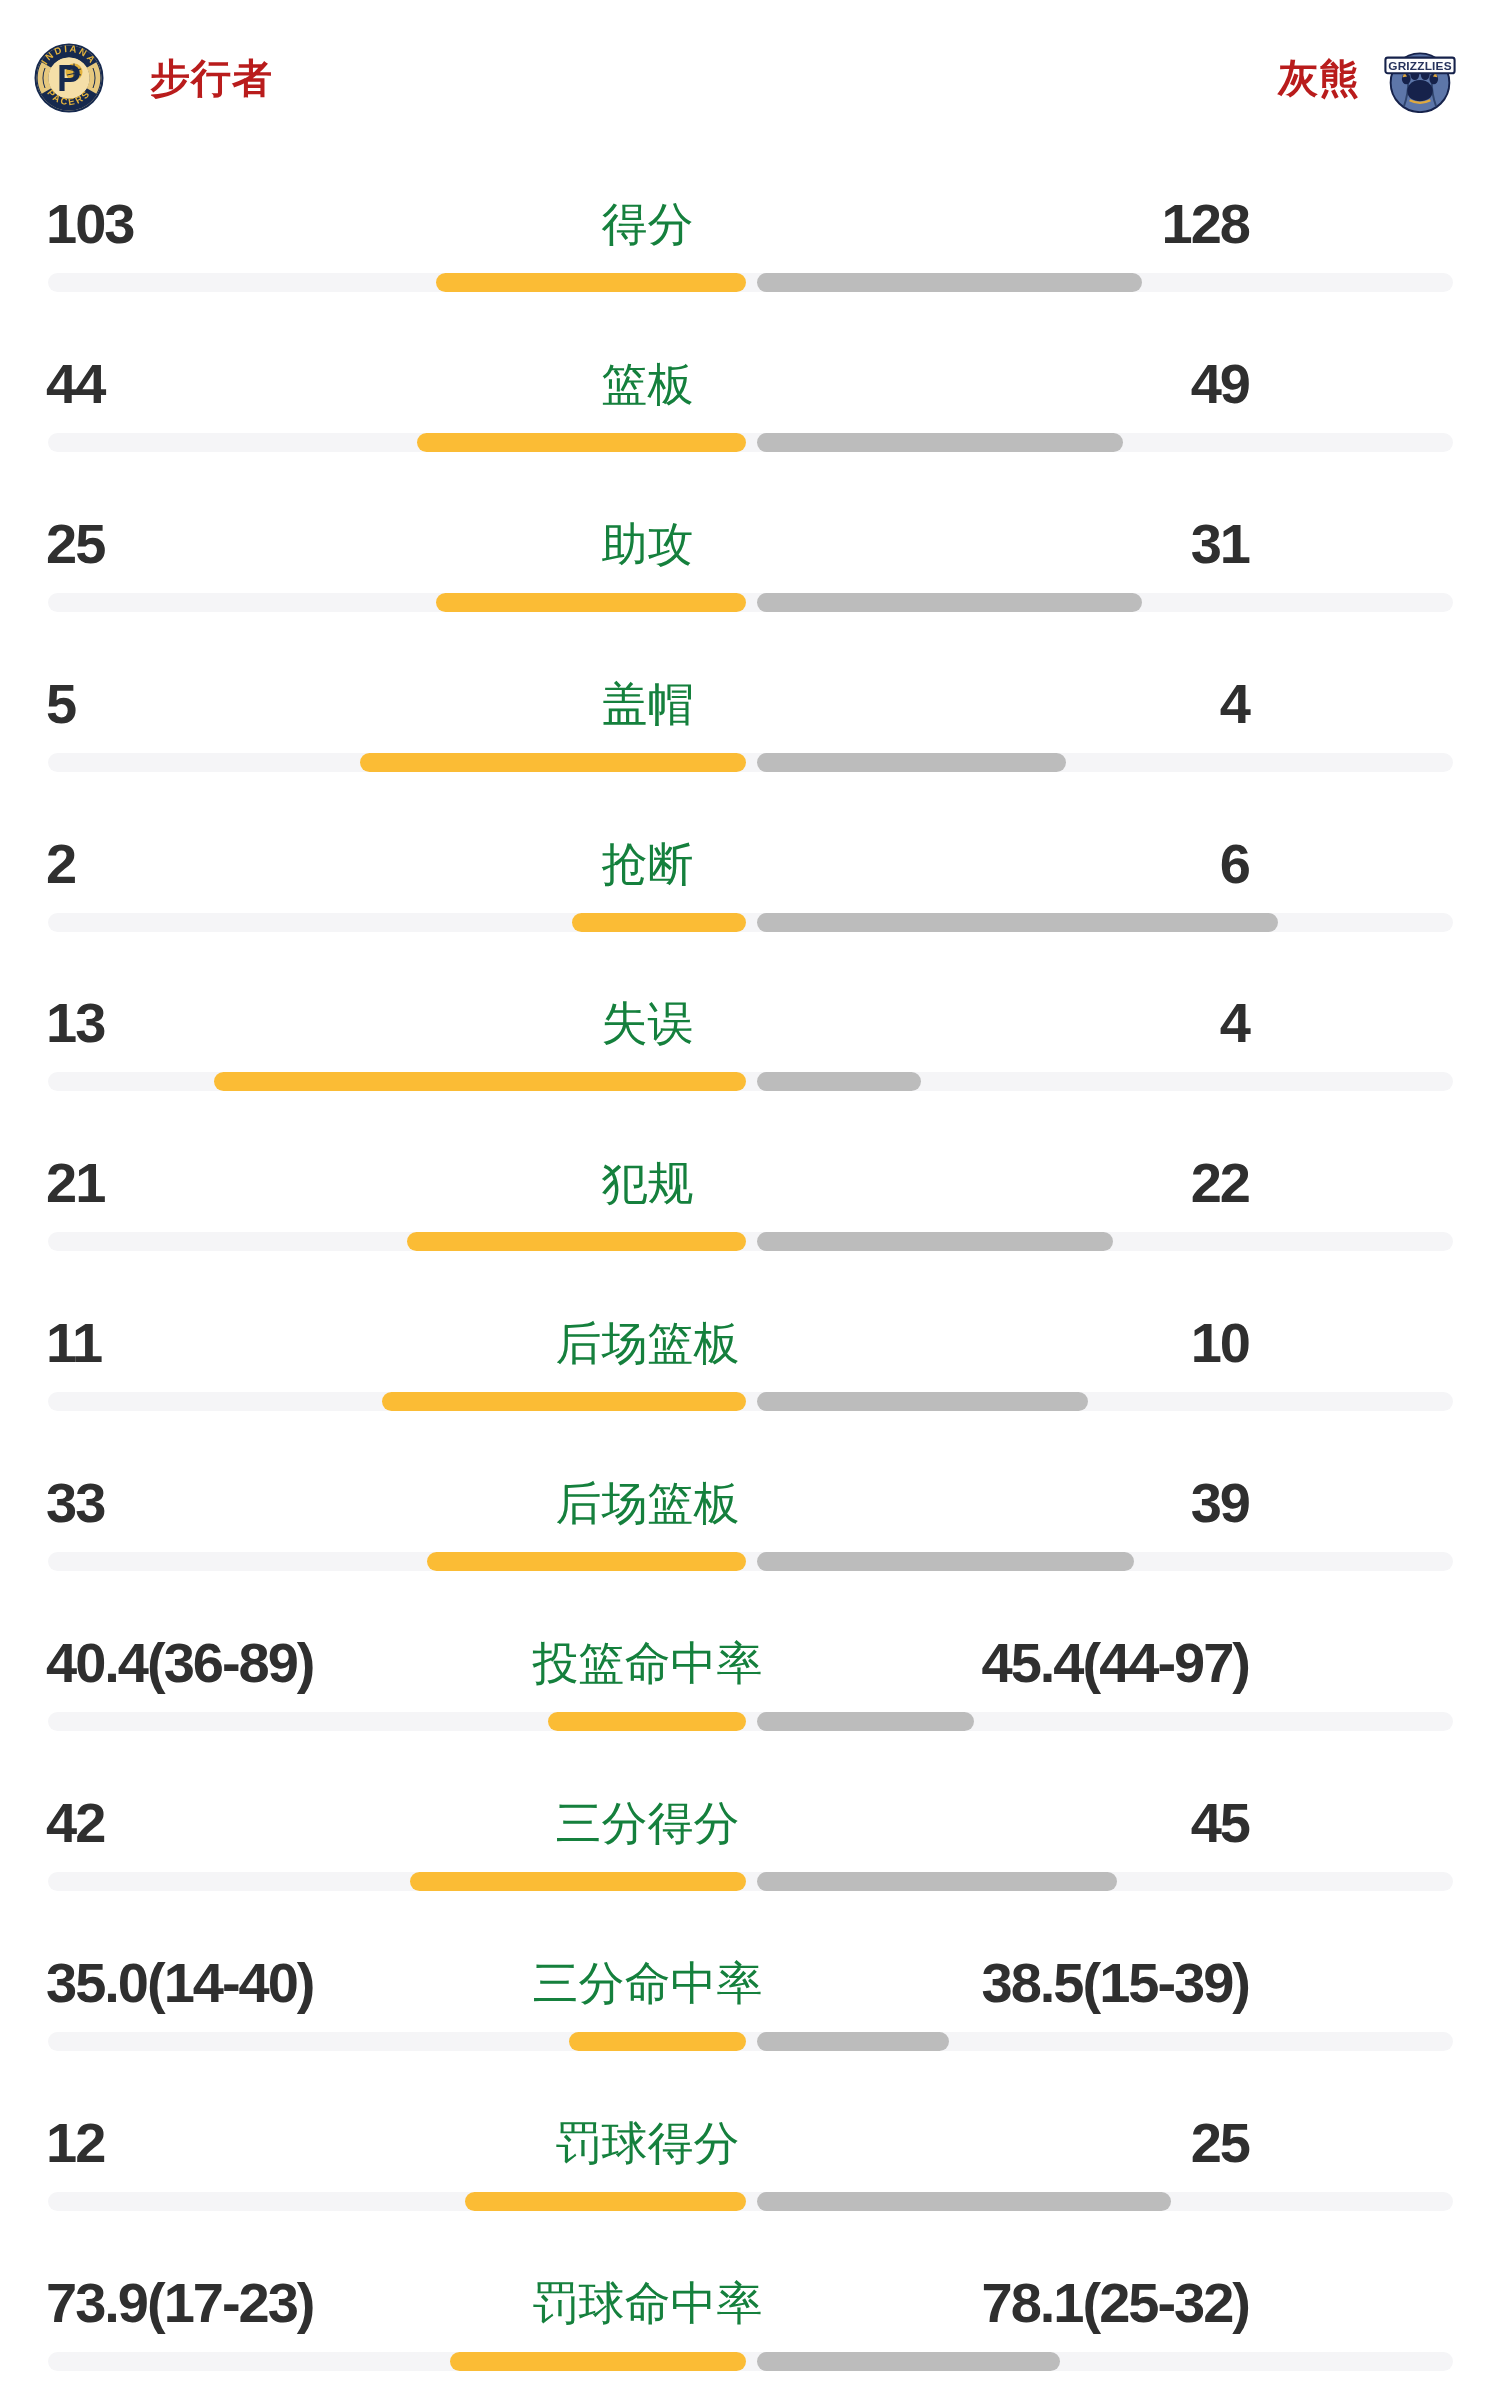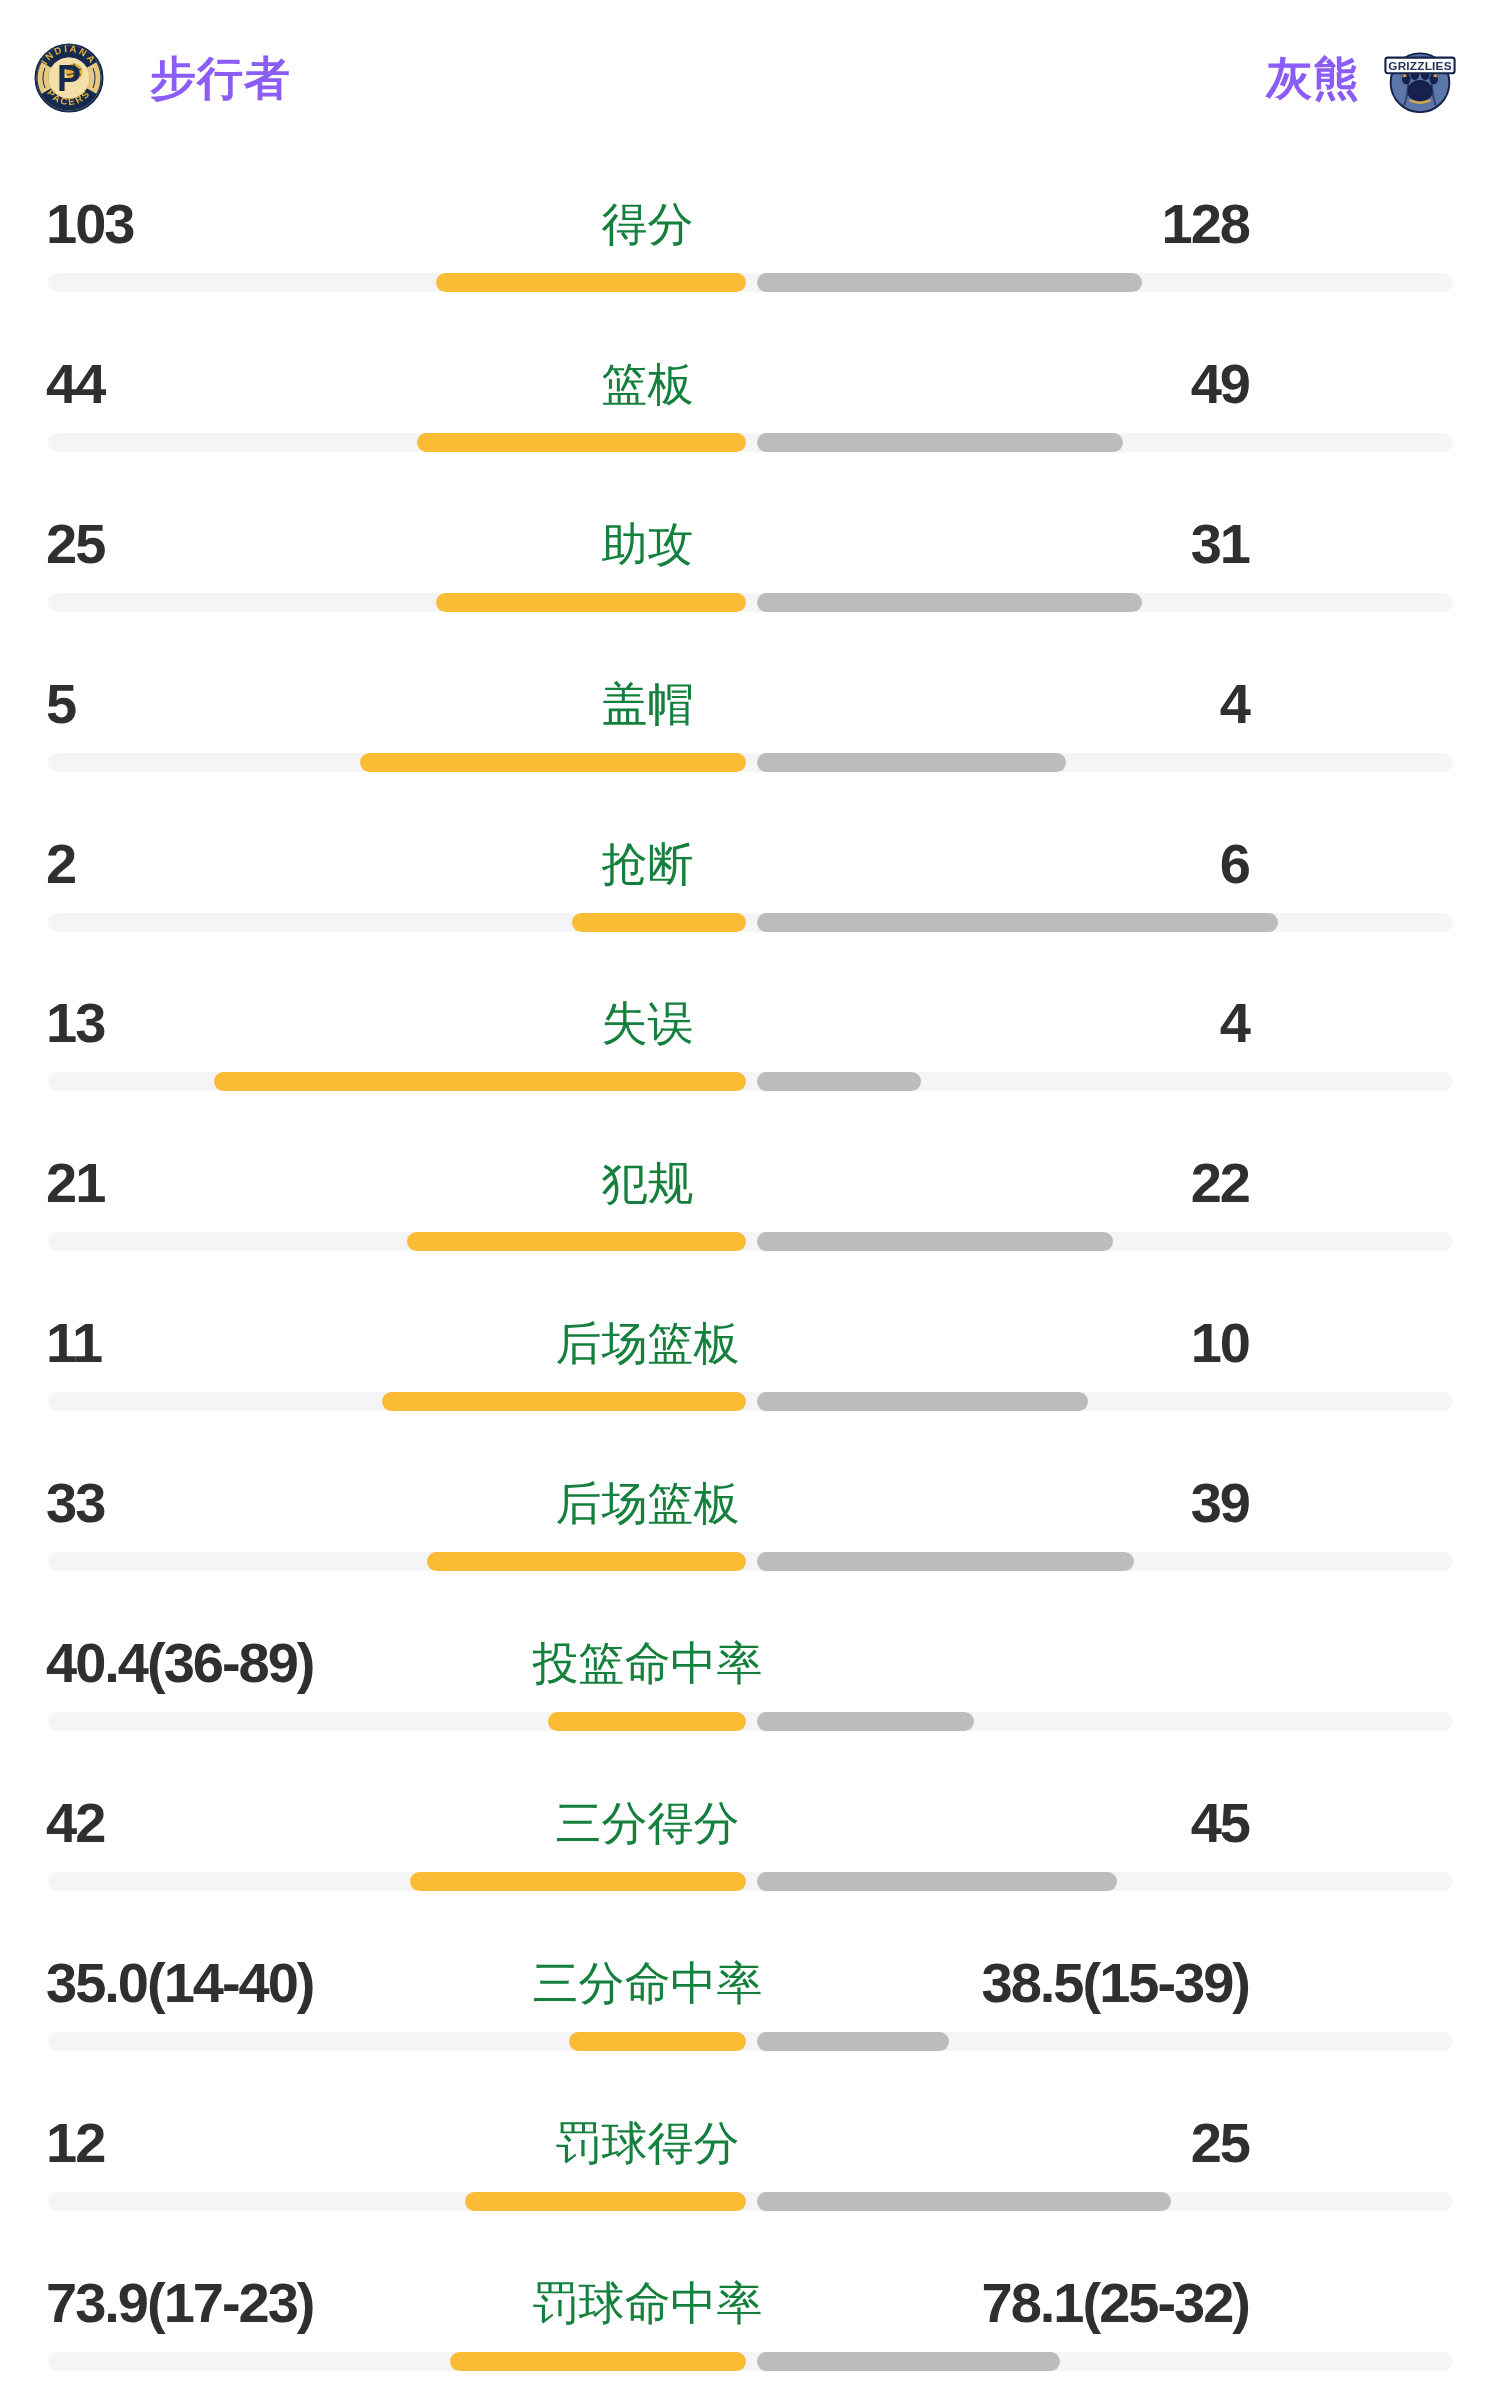--- a/index.html
+++ b/index.html
@@ -14,21 +14,21 @@
   
   .header{
     position:absolute;top:40px;left:34px;right:46px;height:76px;
     display:flex;align-items:center;justify-content:space-between;
   }
   .team{display:flex;align-items:center;}
   .team .logo{width:70px;height:70px;flex:0 0 auto;}
   .team.left .name{margin-left:46px;}
   .team.right .name{margin-right:24px;margin-left:20px;}
   .team .name{
-    font-size:46px;font-weight:700;color:#8b5cf6;line-height:1;
+    font-size:40px;font-weight:700;color:#b91c1c;line-height:1;
     letter-spacing:1px;
   }
   
   .stats-list{position:absolute;top:161px;left:0;width:1296px;}
   .stat-row{position:relative;height:159.9px;}
   .values{
     position:absolute;top:36px;left:46px;right:47px;height:54px;
     display:flex;align-items:center;justify-content:space-between;
   }
   .val{
@@ -216,20 +216,21 @@
     <div class="track">
       <div class="bar bar-left" style="width: 319px; background: rgb(251, 188, 53);"></div>
       <div class="bar bar-right" style="width: 377px; background: rgb(188, 188, 188);"></div>
     </div>
   </div>
 
   <div class="stat-row">
     <div class="values">
       <span class="val left">40.4(36-89)</span>
       <span class="stat-label">投篮命中率</span>
+      <span class="val right">45.4(44-97)</span>
     </div>
     <div class="track">
       <div class="bar bar-left" style="width: 198px; background: rgb(251, 188, 53);"></div>
       <div class="bar bar-right" style="width: 217px; background: rgb(188, 188, 188);"></div>
     </div>
   </div>
 
   <div class="stat-row">
     <div class="values">
       <span class="val left">42</span>

